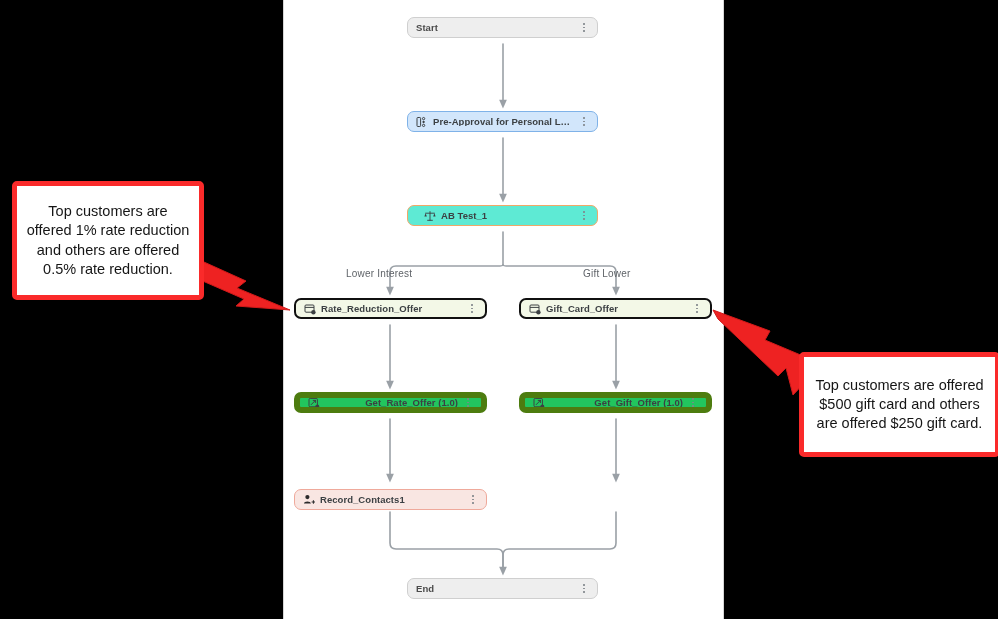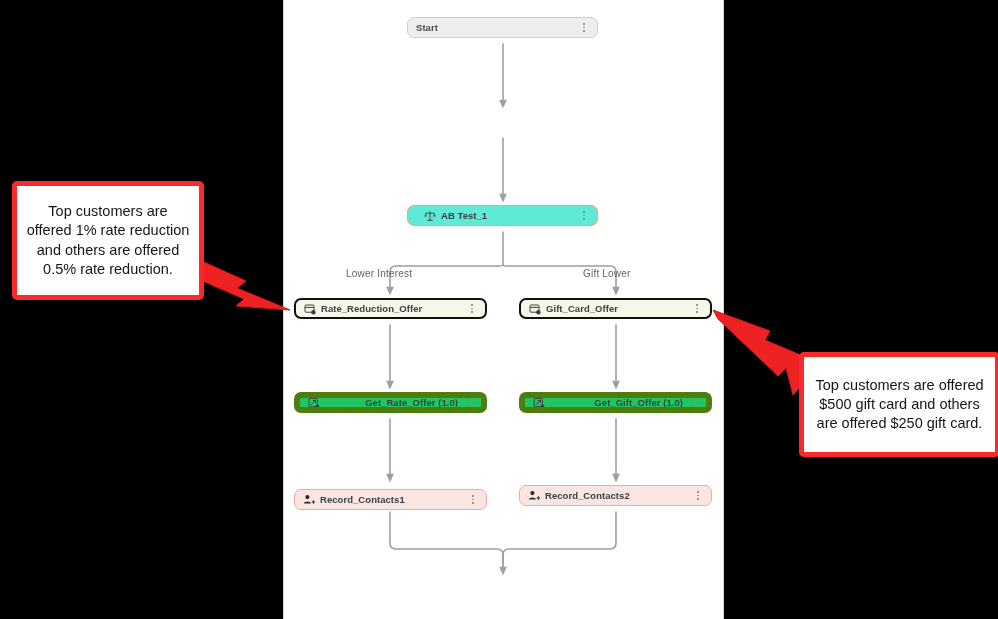--- a/index.html
+++ b/index.html
@@ -172,20 +172,36 @@
 
   <div class="node terminal" style="left:123px; top:17px; width:191px;">
     <span class="nlabel">Start</span>
     <span class="kebab">
         <i></i>
         <i></i>
         <i></i>
       </span>
   </div>
 
+  <div class="node blue" style="left:123px; top:111px; width:191px;">
+    <span class="nicon">
+      <svg width="12" height="12" viewBox="0 0 12 12">
+        <rect x="1" y="1.5" width="3.6" height="9" rx="0.8" fill="none" stroke="#3c4043" stroke-width="1"></rect>
+        <circle cx="7.6" cy="2.6" r="1.15" fill="none" stroke="#3c4043" stroke-width="1"></circle>
+        <circle cx="7.6" cy="6.0" r="1.15" fill="#3c4043"></circle>
+        <circle cx="7.6" cy="9.4" r="1.15" fill="none" stroke="#3c4043" stroke-width="1"></circle>
+      </svg>
+    </span>
+    <span class="nlabel">Pre-Approval for Personal Lo...</span>
+    <span class="kebab">
+        <i></i>
+        <i></i>
+        <i></i>
+      </span>
+  </div>
 
   <div class="node orange" style="left:123px; top:205px; width:191px;">
     <span class="nicon">
       <svg width="12" height="12" viewBox="0 0 12 12">
         <g stroke="#3c4043" stroke-width="0.9" fill="none" stroke-linecap="round">
           <line x1="6" y1="1.6" x2="6" y2="10.2"></line>
           <line x1="1.6" y1="3.2" x2="10.4" y2="3.2"></line>
           <line x1="3.6" y1="10.3" x2="8.4" y2="10.3"></line>
           <path d="M1.6,3.2 L0.4,6.6 L2.8,6.6 z" fill="#3c4043" stroke="none"></path>
           <path d="M10.4,3.2 L9.2,6.6 L11.6,6.6 z" fill="#3c4043" stroke="none"></path>
@@ -273,36 +289,29 @@
       </svg>
     </span>
     <span class="nlabel">Record_Contacts1</span>
     <span class="kebab">
         <i></i>
         <i></i>
         <i></i>
       </span>
   </div>
 
-  <div class="node pink" style="left:235px; top:485px; width:193px;">
-    <span class="nicon">
-      <svg width="12" height="12" viewBox="0 0 12 12">
-        <circle cx="4.4" cy="3.1" r="2.1" fill="#2b2b2b"></circle>
-        <path d="M0.9,9.6 C0.9,6.9 7.9,6.9 7.9,9.6 z" fill="#2b2b2b"></path>
-        <path d="M9.0,8.0 L11.8,8.0 M10.4,6.6 L10.4,9.4" stroke="#2b2b2b" stroke-width="1" stroke-linecap="round"></path>
-      </svg>
-    </span>
-    <span class="nlabel">Record_Contacts2</span>
-    <span class="kebab">
-        <i></i>
-        <i></i>
-        <i></i>
-      </span>
-  </div>
-
+
+  <div class="node terminal" style="left:123px; top:578px; width:191px;">
+    <span class="nlabel">End</span>
+    <span class="kebab">
+        <i></i>
+        <i></i>
+        <i></i>
+      </span>
+  </div>
 
 </div>
 
 <svg id="arrows-svg" viewBox="0 0 998 619" xmlns="http://www.w3.org/2000/svg">
 
   <g>
     <path d="M184,253 L246,281 L237,288 L290,310 L236,306 L244,299 L182,272 z" fill="#ee2222" stroke="#d11a1a" stroke-width="1" stroke-linejoin="round"></path>
   </g>
 
   <g>

